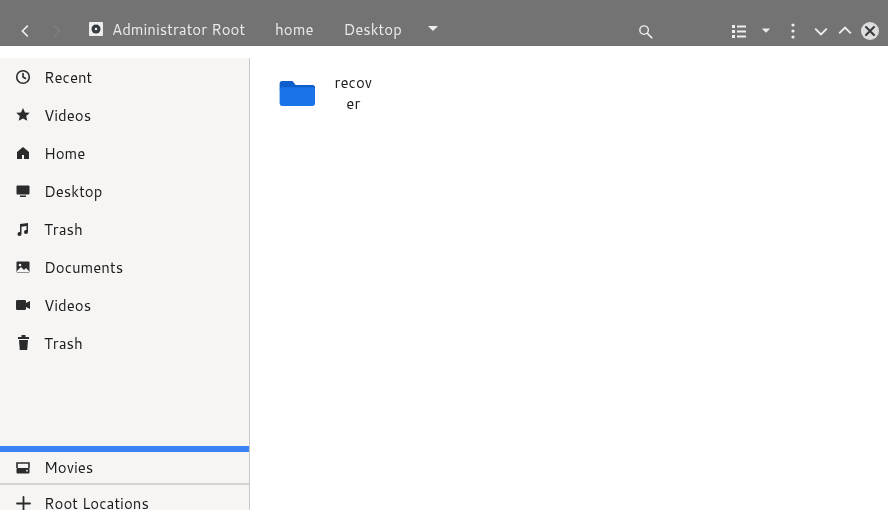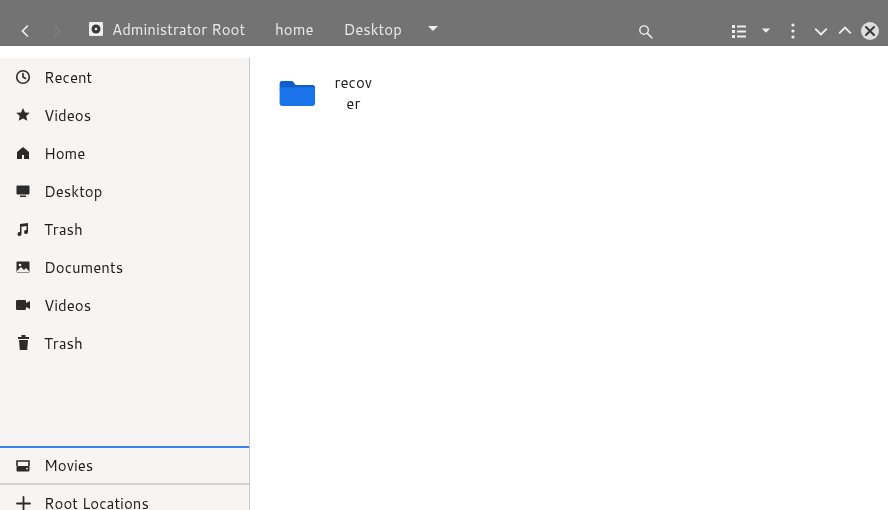--- a/index.html
+++ b/index.html
@@ -89,21 +89,21 @@
     align-items: center;
     gap: 12px;
     height: 38px;
     padding: 0 14px;
     cursor: pointer;
   }
   .sidebar-item .lbl { color: #1b1b1b; font-size: 15px; }
   .sidebar-item .ico { width: 18px; display:flex; justify-content:center; }
 
   .sidebar-group-sep {
-    border-top: 2px solid #3b82f6;
+    border-top: 6px solid #3b82f6;
     border-bottom: 1px solid #d3d3d3;
   }
   .sidebar-footer {
     border-top: 1px solid #d3d3d3;
   }
 
   
   .content {
     flex: 1 1 auto;
     background: #ffffff;

